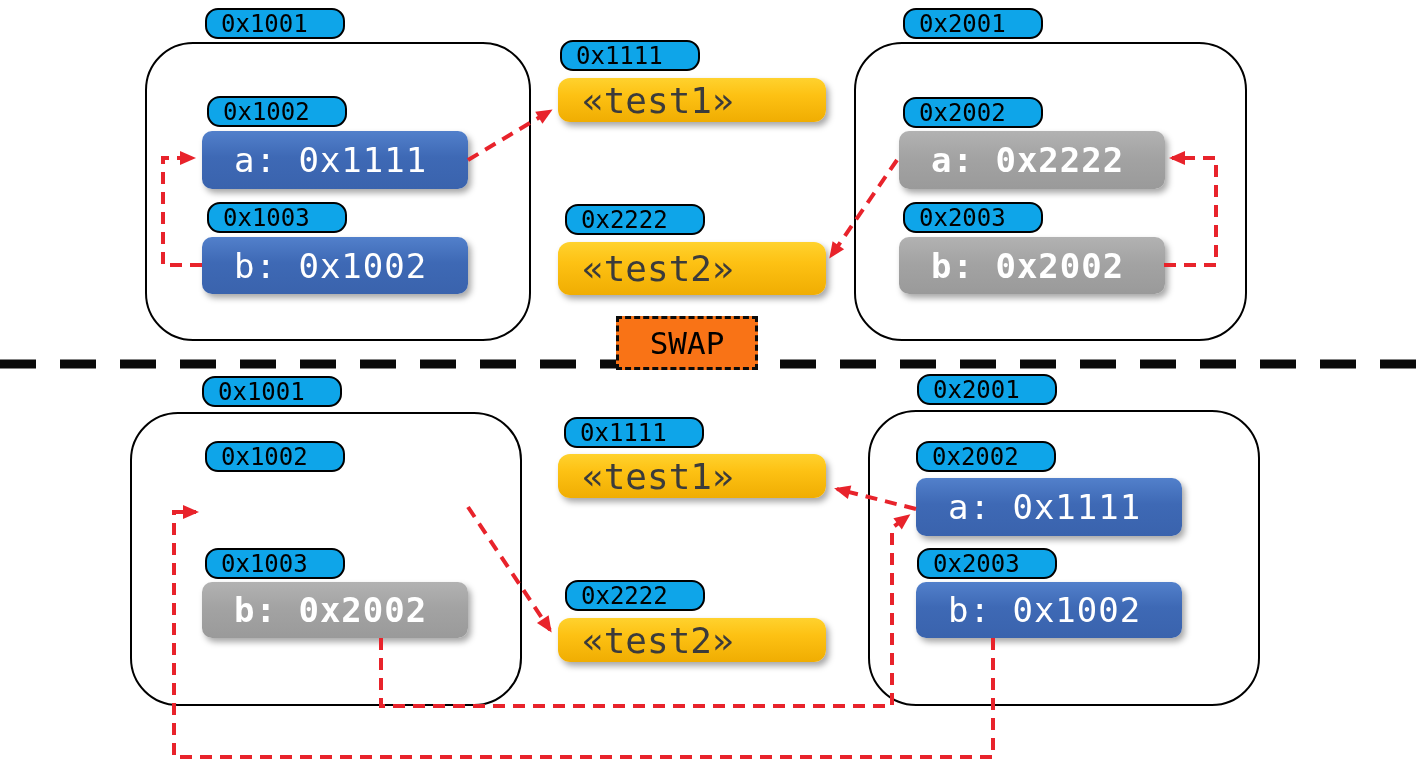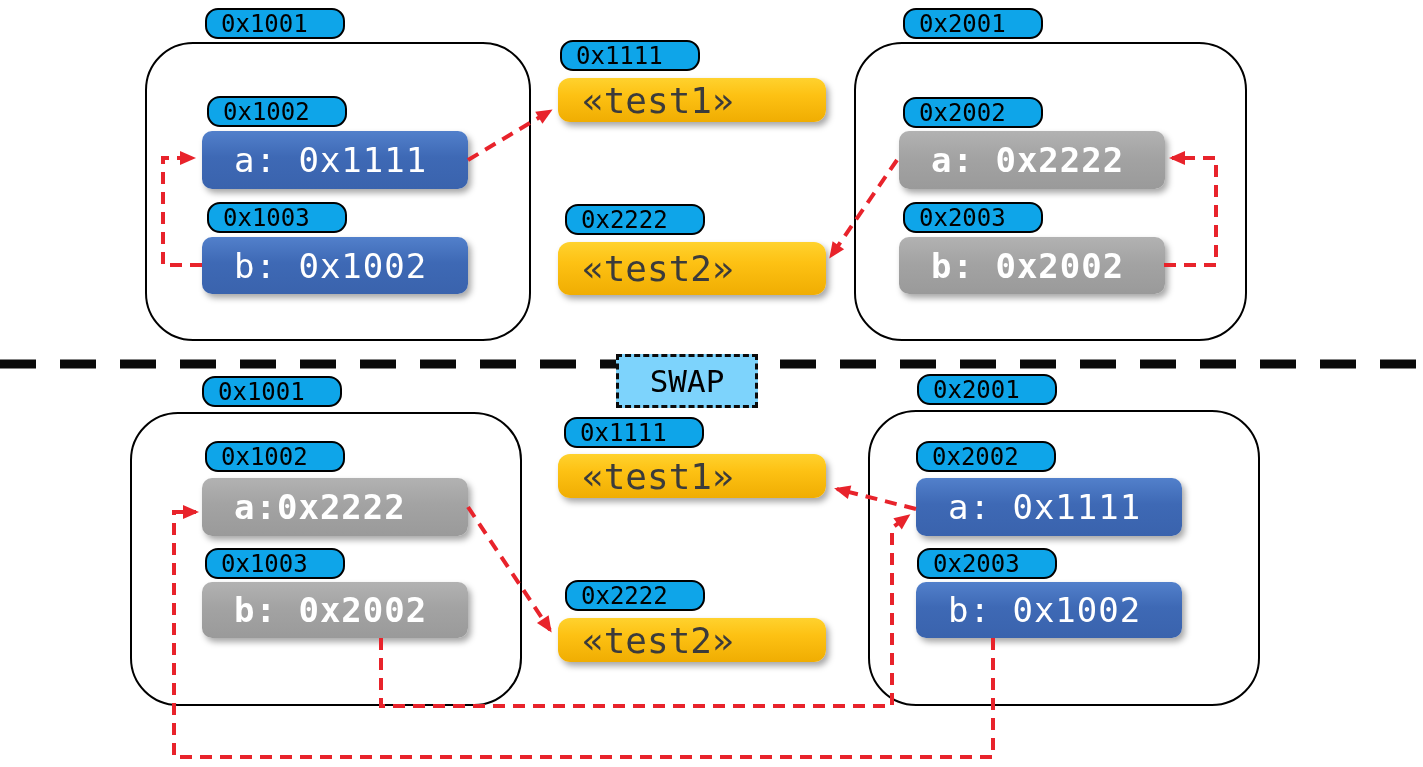--- a/index.html
+++ b/index.html
@@ -12,22 +12,22 @@
   .slot{position:absolute;box-sizing:border-box;width:266px;height:58px;border-radius:10px;
         color:#fff;font-size:34px;display:flex;align-items:center;padding-left:32px;
         box-shadow:3px 4px 6px rgba(0,0,0,0.35);z-index:2;letter-spacing:1px;}
   .slot.blue{background:linear-gradient(180deg,#5280cb 0%,#3e69b5 45%,#3a63ad 100%);}
   .slot.gray{background:linear-gradient(180deg,#b2b2b2 0%,#a3a3a3 45%,#9a9a9a 100%);font-weight:bold;}
   .heap-obj{position:absolute;box-sizing:border-box;width:268px;height:44px;border-radius:12px;
         background:linear-gradient(180deg,#ffd22e 0%,#fdc113 40%,#f0ad02 100%);
         color:#3b3b3b;font-size:36px;display:flex;align-items:center;padding-left:24px;
         box-shadow:3px 4px 6px rgba(0,0,0,0.35);z-index:2;}
   .wires{position:absolute;left:0;top:0;z-index:3;pointer-events:none;}
-  .swap-box{position:absolute;left:616px;top:354px;width:142px;height:54px;box-sizing:border-box;
-        background:#7dd3fc;border:3px dashed #0b0b0b;display:flex;align-items:center;justify-content:center;
+  .swap-box{position:absolute;left:616px;top:316px;width:142px;height:54px;box-sizing:border-box;
+        background:#f97316;border:3px dashed #0b0b0b;display:flex;align-items:center;justify-content:center;
         font-size:31px;color:#000;z-index:4;}
 </style>
 </head>
 <body>
 
 <div class="canvas">
 
   <div class="frame" style="left:145px;top:42px;width:382px;height:295px"></div>
   <div class="addr-tag" style="left:205px;top:8px">0x1001</div>
   <div class="addr-tag" style="left:207px;top:96px">0x1002</div>
@@ -43,21 +43,20 @@
   <div class="frame" style="left:854px;top:42px;width:389px;height:295px"></div>
   <div class="addr-tag" style="left:903px;top:8px">0x2001</div>
   <div class="addr-tag" style="left:903px;top:97px">0x2002</div>
   <div class="slot gray" style="left:899px;top:131px">a: 0x2222</div>
   <div class="addr-tag" style="left:903px;top:202px">0x2003</div>
   <div class="slot gray" style="left:899px;top:237px;height:57px">b: 0x2002</div>
 
   <div class="frame" style="left:130px;top:412px;width:388px;height:290px"></div>
   <div class="addr-tag" style="left:202px;top:376px">0x1001</div>
   <div class="addr-tag" style="left:205px;top:441px">0x1002</div>
-  <div class="slot gray" style="left:202px;top:478px">a:0x2222</div>
   <div class="addr-tag" style="left:205px;top:548px">0x1003</div>
   <div class="slot gray" style="left:202px;top:582px;height:56px">b: 0x2002</div>
 
   <div class="addr-tag" style="left:564px;top:417px">0x1111</div>
   <div class="heap-obj" style="left:558px;top:454px">«test1»</div>
   <div class="addr-tag" style="left:565px;top:580px">0x2222</div>
   <div class="heap-obj" style="left:558px;top:618px">«test2»</div>
 
   <div class="frame" style="left:868px;top:410px;width:388px;height:292px"></div>
   <div class="addr-tag" style="left:917px;top:374px">0x2001</div>

